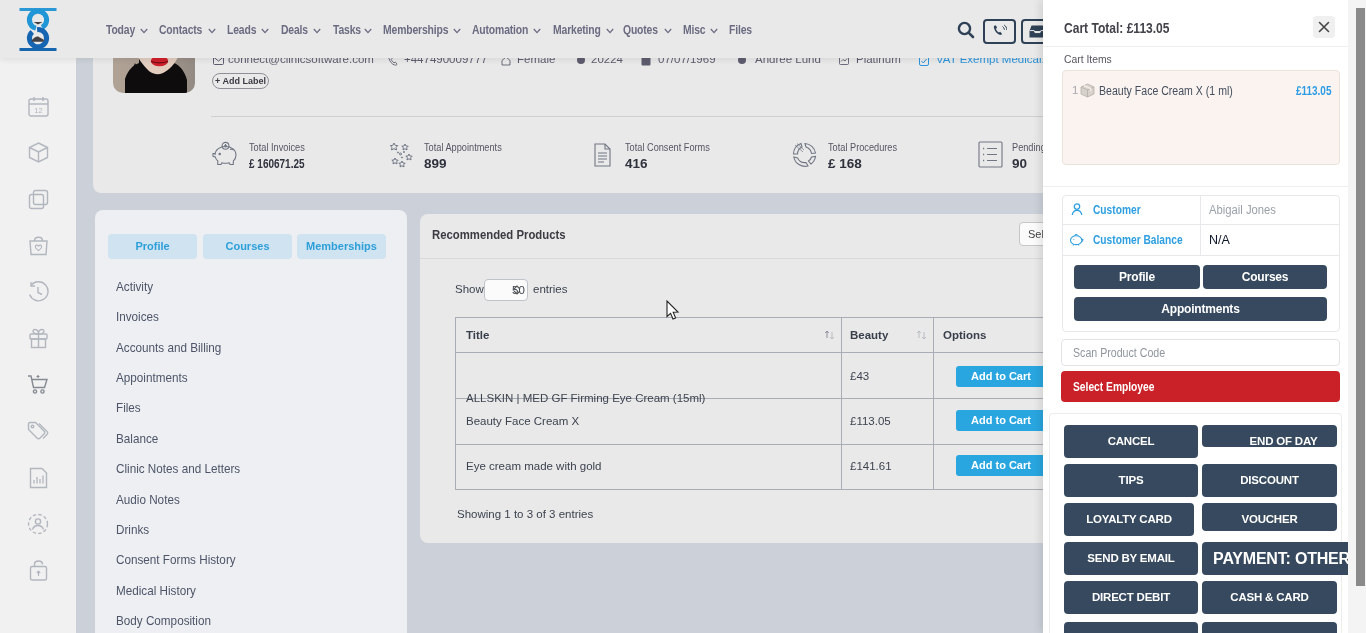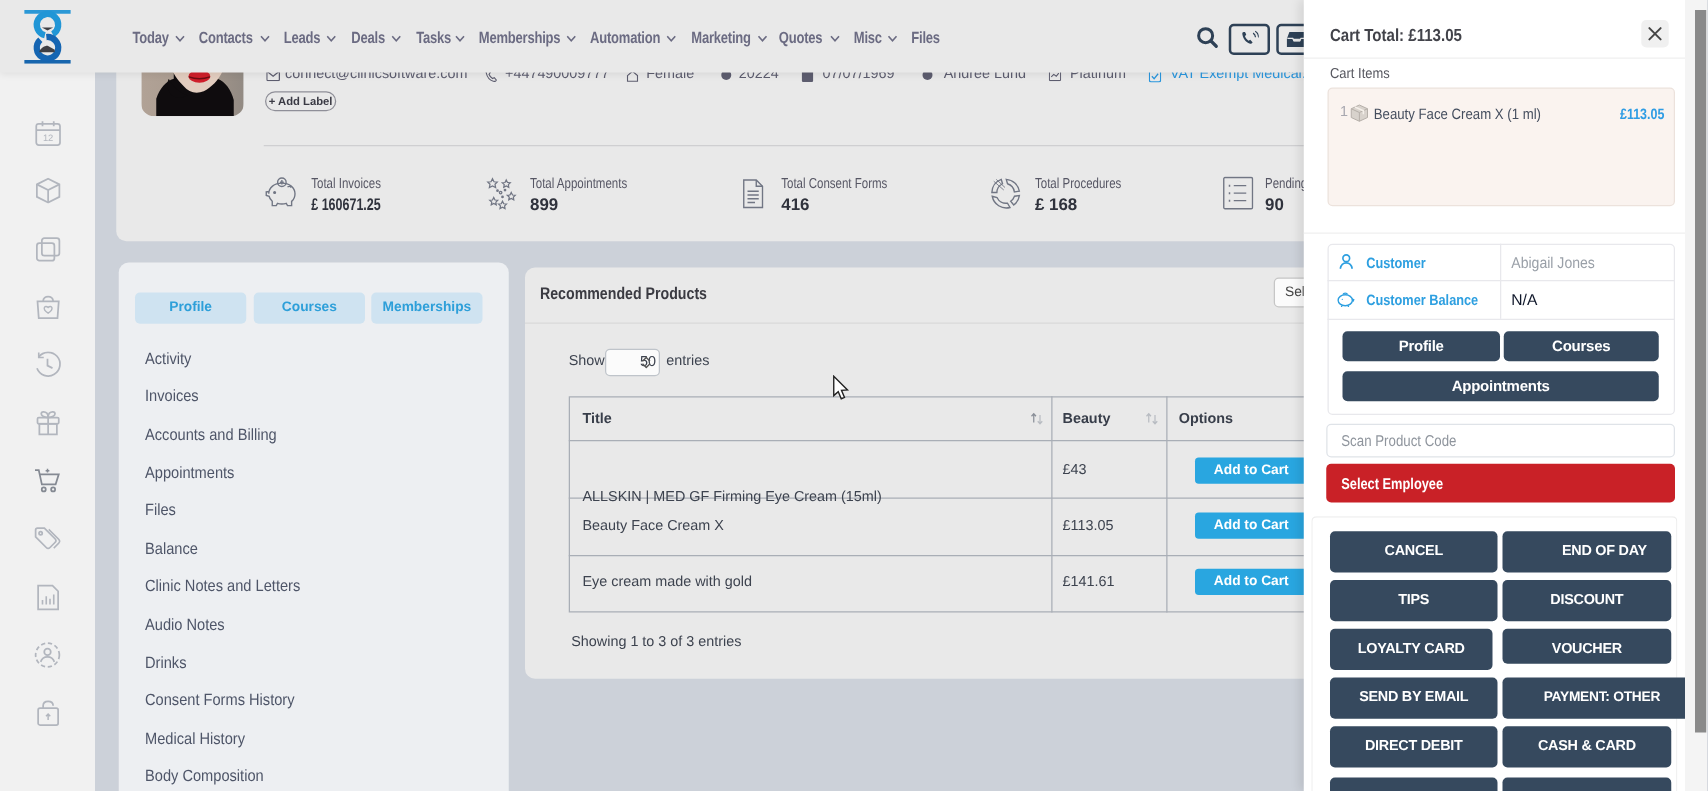--- a/index.html
+++ b/index.html
@@ -444,26 +444,26 @@
 <div class="navyBtn" style="left:1203px; top:265px; width:124px; height:24px; font-size:12px; line-height:24px; z-index:23;">Courses</div>
 <div class="navyBtn" style="left:1074px; top:297px; width:253px; height:24px; font-size:12px; line-height:24px; z-index:23;">Appointments</div>
 
 <div class="abs pz" style="left:1061px; top:339px; width:279px; height:27px; border:1px solid #dfe3e8; border-radius:4px; z-index:22;"></div>
 <div class="abs pz" style="left:1073px; top:346px; font-size:12.5px; color:#8f959d; z-index:23; transform:scaleX(0.85); transform-origin:left top;">Scan Product Code</div>
 <div class="abs pz" style="left:1061px; top:371px; width:279px; height:31px; background:#c92127; border-radius:4px; z-index:22;"></div>
 <div class="abs pz" style="left:1073px; top:380px; font-size:12.5px; font-weight:700; color:#fff; z-index:23; transform:scaleX(0.82); transform-origin:left top;">Select Employee</div>
 
 <div class="abs pz" style="left:1049px; top:413px; width:293px; height:220px; border:1px solid #ececec; border-bottom:none; border-radius:4px 4px 0 0; z-index:22;"></div>
 <div class="navyBtn" style="left:1064px; top:425px; width:134px; height:33px; font-size:11.5px; line-height:33px; z-index:23;">CANCEL</div>
-<div class="navyBtn" style="left:1202px; top:425px; width:135px; height:33px; font-size:11.5px; line-height:33px; z-index:23;padding-left:28px;">END OF DAY</div>
+<div class="navyBtn" style="left:1202px; top:425px; width:135px; height:22px; font-size:11.5px; line-height:33px; z-index:23;padding-left:28px;">END OF DAY</div>
 <div class="navyBtn" style="left:1064px; top:464px; width:134px; height:33px; font-size:11.5px; line-height:33px; z-index:23;">TIPS</div>
 <div class="navyBtn" style="left:1202px; top:464px; width:135px; height:33px; font-size:11.5px; line-height:33px; z-index:23;">DISCOUNT</div>
 <div class="navyBtn" style="left:1064px; top:503px; width:130px; height:33px; font-size:11.5px; line-height:33px; z-index:23;">LOYALTY CARD</div>
 <div class="navyBtn" style="left:1202px; top:503px; width:135px; height:28px; font-size:11.5px; line-height:33px; z-index:23;">VOUCHER</div>
 <div class="navyBtn" style="left:1064px; top:542px; width:134px; height:33px; font-size:11.5px; line-height:33px; z-index:23;">SEND BY EMAIL</div>
-<div class="navyBtn" style="left:1202px; top:542px; width:159px; height:33px; font-size:11px; line-height:33px; z-index:23;">PAYMENT: OTHER</div>
+<div class="navyBtn" style="left:1202px; top:542px; width:159px; height:33px; font-size:16px; line-height:33px; z-index:23;">PAYMENT: OTHER</div>
 <div class="navyBtn" style="left:1064px; top:581px; width:134px; height:33px; font-size:11.5px; line-height:33px; z-index:23;">DIRECT DEBIT</div>
 <div class="navyBtn" style="left:1202px; top:581px; width:135px; height:33px; font-size:11.5px; line-height:33px; z-index:23;">CASH &amp; CARD</div>
 <div class="navyBtn" style="left:1064px; top:622px; width:134px; height:33px; font-size:11.5px; line-height:33px; z-index:23;">PAY BY CASH</div>
 <div class="navyBtn" style="left:1202px; top:622px; width:135px; height:33px; font-size:11.5px; line-height:33px; z-index:23;">PAY BY CARD</div>
 
 <div class="abs" id="scrollbar"></div>
 <div class="abs" id="scrollthumb"></div>
 
 </body></html>

